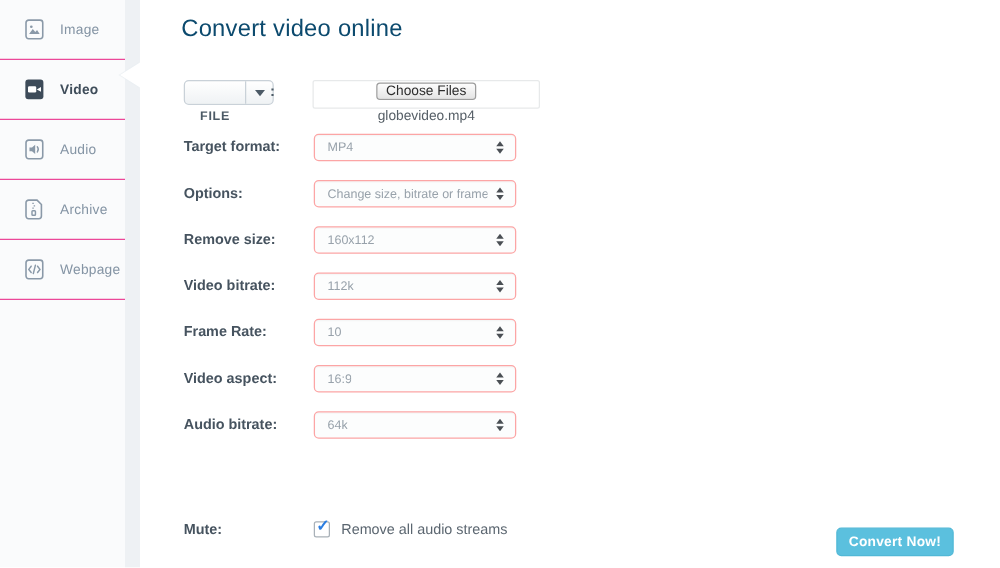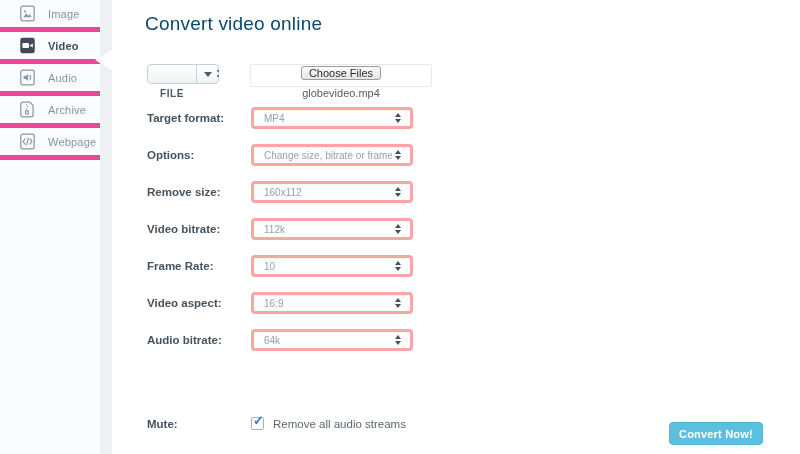--- a/index.html
+++ b/index.html
@@ -5,22 +5,22 @@
   * { margin:0; padding:0; box-sizing:border-box; }
   html,body { width:800px; height:454px; overflow:hidden; background:#fff;
               font-family:"Liberation Sans", sans-serif; }
   .stage { position:relative; width:800px; height:454px; background:#fff; }
 
   
   .sidebar { position:absolute; left:0; top:0; width:112px; height:454px;
              background:#fafbfc; }
   .sidebar-strip { position:absolute; right:0; top:0; width:12px; height:454px;
                    background:#eef1f4; }
-  .side-item { position:relative; height:32px; display:flex; align-items:center;
-               padding-left:19px; gap:12px; border-bottom:5px solid #ec4899;
+  .side-item { position:relative; height:48px; display:flex; align-items:center;
+               padding-left:19px; gap:12px; border-bottom:1px solid #ec4899;
                width:100px; cursor:pointer; }
   .side-item .lbl { font-size:11px; color:#8494a4; letter-spacing:.2px; }
   .side-item.selected .lbl { color:#3f4d5a; font-weight:bold; }
   .side-item svg { width:17px; height:17px; flex:0 0 auto; }
   .sel-arrow { position:absolute; left:96px; top:50px; width:0; height:0; z-index:3;
                border-top:10px solid transparent; border-bottom:10px solid transparent;
                border-right:16px solid #ffffff;
                filter:drop-shadow(-1px 0 0 #e9eef2); }
 
   
@@ -48,21 +48,21 @@
                 background:linear-gradient(#fdfdfd,#e4e4e4); border:1px solid #9d9d9d;
                 border-radius:3px; display:flex; align-items:center; cursor:pointer;
                 white-space:nowrap; }
   .file-name { font-size:11px; color:#555e66; white-space:nowrap; }
 
   
   .form { position:absolute; left:147px; top:107px; }
   .frow { display:flex; height:37px; align-items:flex-start; }
   .frow .flabel { width:104px; font-size:11.5px; font-weight:bold; color:#46535f;
                   line-height:22px; }
-  .select { position:relative; width:162px; height:22px; border:3px solid #fca5a5;
+  .select { position:relative; width:162px; height:22px; border:1px solid #fca5a5;
             border-radius:4px; background:#fcfdfd; cursor:pointer;
             box-shadow:inset 0 1px 1px rgba(0,0,0,0.03);
             display:flex; align-items:center; overflow:hidden; }
   .select .sval { font-size:10px; color:#98a2ab; padding-left:10px;
                   white-space:nowrap; overflow:hidden; max-width:138px; }
   .stepper { position:absolute; right:9px; top:0; height:100%;
              display:flex; flex-direction:column; justify-content:center; gap:2px; }
   .stepper .up { width:0; height:0; border-left:3.5px solid transparent;
                  border-right:3.5px solid transparent; border-bottom:4px solid #4a4f54; }
   .stepper .dn { width:0; height:0; border-left:3.5px solid transparent;

